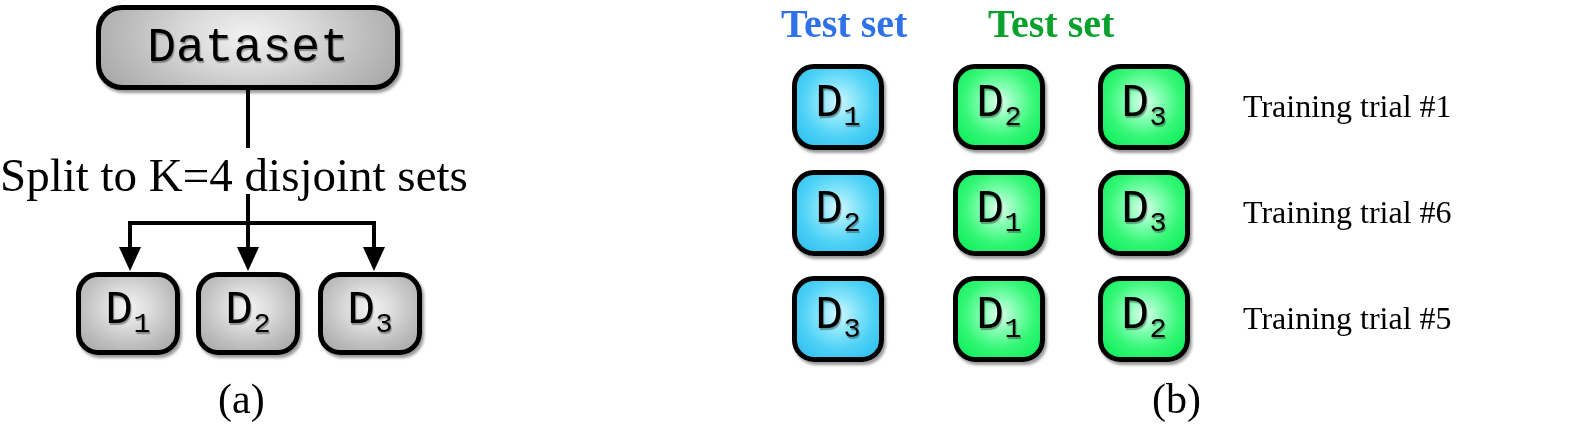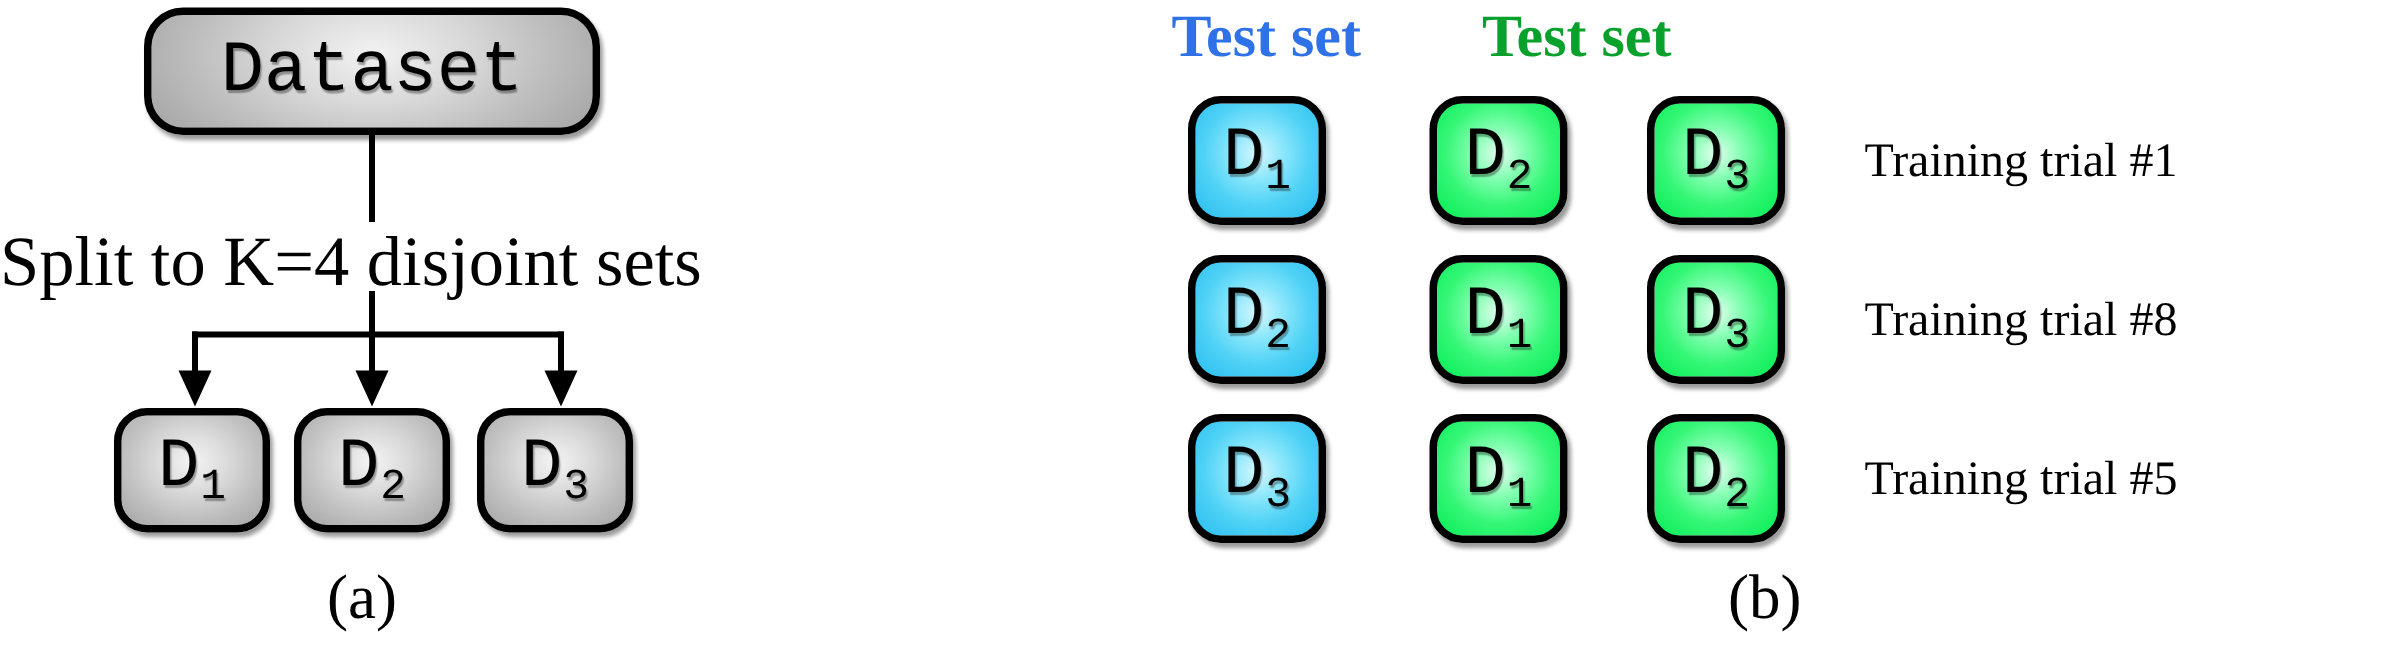--- a/index.html
+++ b/index.html
@@ -192,21 +192,21 @@
 
     <div class="node node-blue" style="left:792px;top:170px;width:92px;height:86px;">
       <span class="node-label"><span>D</span><span class="sub">2</span></span>
     </div>
     <div class="node node-green" style="left:953px;top:170px;width:92px;height:86px;">
       <span class="node-label"><span>D</span><span class="sub">1</span></span>
     </div>
     <div class="node node-green" style="left:1098px;top:170px;width:92px;height:86px;">
       <span class="node-label"><span>D</span><span class="sub">3</span></span>
     </div>
-    <div class="trial-label" style="left:1243px;top:196px;">Training trial #8</div>
+    <div class="trial-label" style="left:1243px;top:196px;">Training trial #6</div>
 
     <div class="node node-blue" style="left:792px;top:276px;width:92px;height:86px;">
       <span class="node-label"><span>D</span><span class="sub">3</span></span>
     </div>
     <div class="node node-green" style="left:953px;top:276px;width:92px;height:86px;">
       <span class="node-label"><span>D</span><span class="sub">1</span></span>
     </div>
     <div class="node node-green" style="left:1098px;top:276px;width:92px;height:86px;">
       <span class="node-label"><span>D</span><span class="sub">2</span></span>
     </div>

